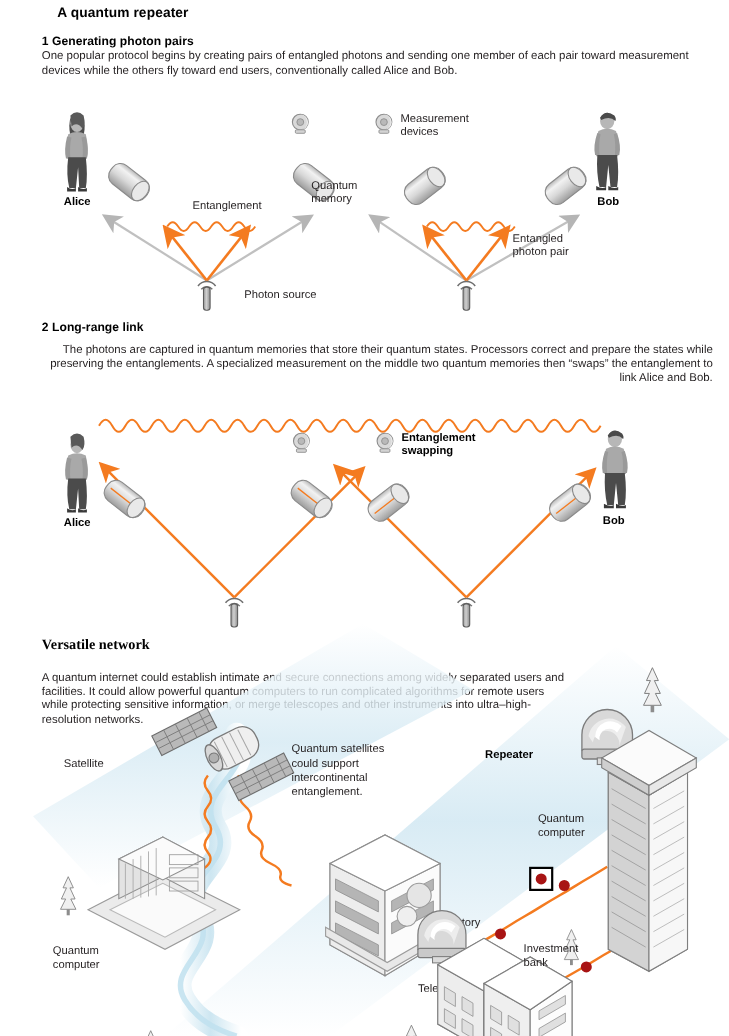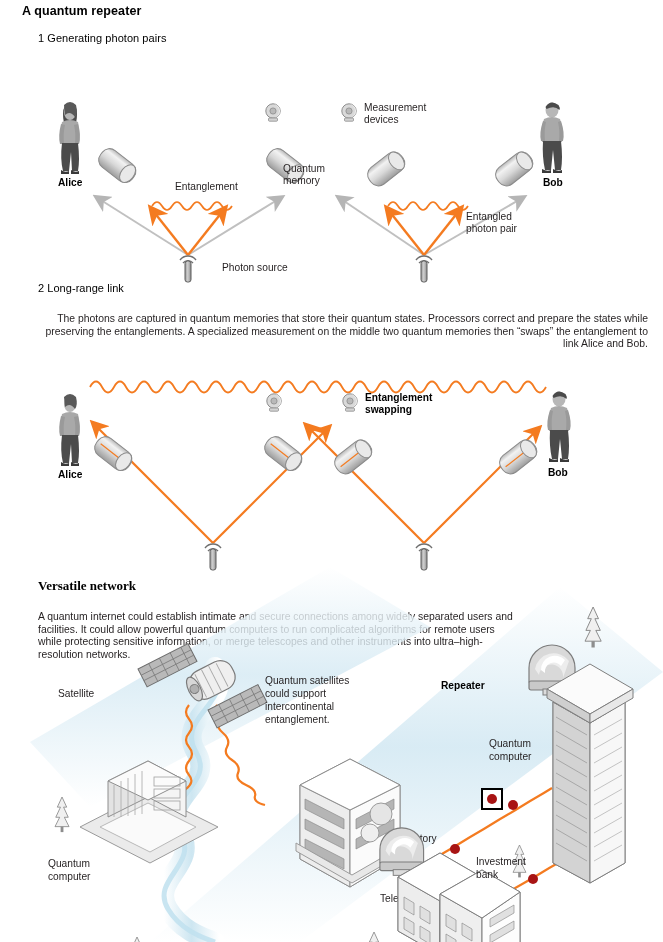--- a/index.html
+++ b/index.html
@@ -5,25 +5,25 @@
   html,body{margin:0;padding:0;background:#ffffff;}
   body{
     width:663px;height:942px;position:relative;overflow:hidden;
     font-family:"Liberation Sans","DejaVu Sans",sans-serif;
     color:#231f20;
   }
   .page{position:relative;width:663px;height:942px;}
 
   
   .title{
-    position:absolute;left:22px;top:4px;
+    position:absolute;left:52px;top:4px;
     font-size:12.5px;font-weight:bold;letter-spacing:.1px;color:#000;
   }
   .step-head{
-    position:absolute;font-size:11px;font-weight:normal;color:#000;letter-spacing:.05px;
+    position:absolute;font-size:11px;font-weight:bold;color:#000;letter-spacing:.05px;
   }
   .step-body{
     position:absolute;font-size:10.4px;line-height:12.6px;color:#231f20;
   }
   .sec-head{
     position:absolute;font-size:13px;font-weight:bold;color:#000;font-family:Liberation Serif, serif;
   }
 
   
   svg{position:absolute;left:0;top:0;overflow:visible;}
@@ -31,20 +31,21 @@
   .lbl-b{font-family:"Liberation Sans","DejaVu Sans",sans-serif;font-size:10.2px;fill:#000;font-weight:bold;}
 </style>
 </head>
 <body>
 
 <div class="page">
 
   <div class="title">A quantum repeater</div>
 
   <div class="step-head" style="left:38px;top:32px;">1 Generating photon pairs</div>
+  <div class="step-body" style="left:38px;top:46px;width:600px;">One popular protocol begins by creating pairs of entangled photons and sending one member of each pair toward measurement devices while the others fly toward end users, conventionally called Alice and Bob.</div>
 
   <svg width="663" height="205" viewBox="0 0 663 205" style="top:85px;">
     <defs>
       <linearGradient id="cylg" x1="0" y1="0" x2="0" y2="1">
         <stop offset="0%" stop-color="#b9b9b9"></stop>
           <stop offset="22%" stop-color="#f2f2f2"></stop>
         <stop offset="55%" stop-color="#d8d8d8"></stop>
           <stop offset="100%" stop-color="#9d9d9d"></stop>
       </linearGradient>
       <linearGradient id="bodyg" x1="0" y1="0" x2="1" y2="0">
@@ -149,21 +150,21 @@
     <text class="lbl" x="175" y="105">Entanglement</text>
     <text class="lbl" x="283" y="87">Quantum</text>
     <text class="lbl" x="283" y="99">memory</text>
     <text class="lbl" x="364" y="26">Measurement</text>
     <text class="lbl" x="364" y="38">devices</text>
     <text class="lbl" x="222" y="186">Photon source</text>
     <text class="lbl" x="466" y="135">Entangled</text>
     <text class="lbl" x="466" y="147">photon pair</text>
   </svg>
 
-  <div class="step-head" style="left:38px;top:282px;">2 Long-range link</div>
+  <div class="step-head" style="left:38px;top:292px;">2 Long-range link</div>
   <div class="step-body" style="left:38px;top:313px;width:610px;text-align:right;">The photons are captured in quantum memories that store their quantum states. Processors correct and prepare the states while preserving the entanglements. A specialized measurement on the middle two quantum memories then “swaps” the entanglement to link Alice and Bob.</div>
 
   <svg width="663" height="200" viewBox="0 0 663 200" style="top:365px;">
 
     <path fill="none" stroke="#F47B20" stroke-width="1.8" d="M90,22 q6,-11 12,0 t12,0 t12,0 t12,0 t12,0 t12,0 t12,0 t12,0 t12,0 t12,0 t12,0 t12,0 t12,0 t12,0 t12,0 t12,0 t12,0 t12,0 t12,0 t12,0 t12,0 t12,0 t12,0 t12,0 t12,0 t12,0 t12,0 t12,0 t12,0 t12,0 t12,0 t12,0 t12,0 t12,0 t12,0 t12,0 t12,0 t12,0"></path>
 
     <g fill="none" stroke="#F47B20" stroke-width="2.2">
       <path d="M213,178 L92,57" marker-end="url(#aorng)"></path>
       <path d="M213,178 L330,61" marker-end="url(#aorng)"></path>
       <path d="M424,178 L305,59" marker-end="url(#aorng)"></path>

